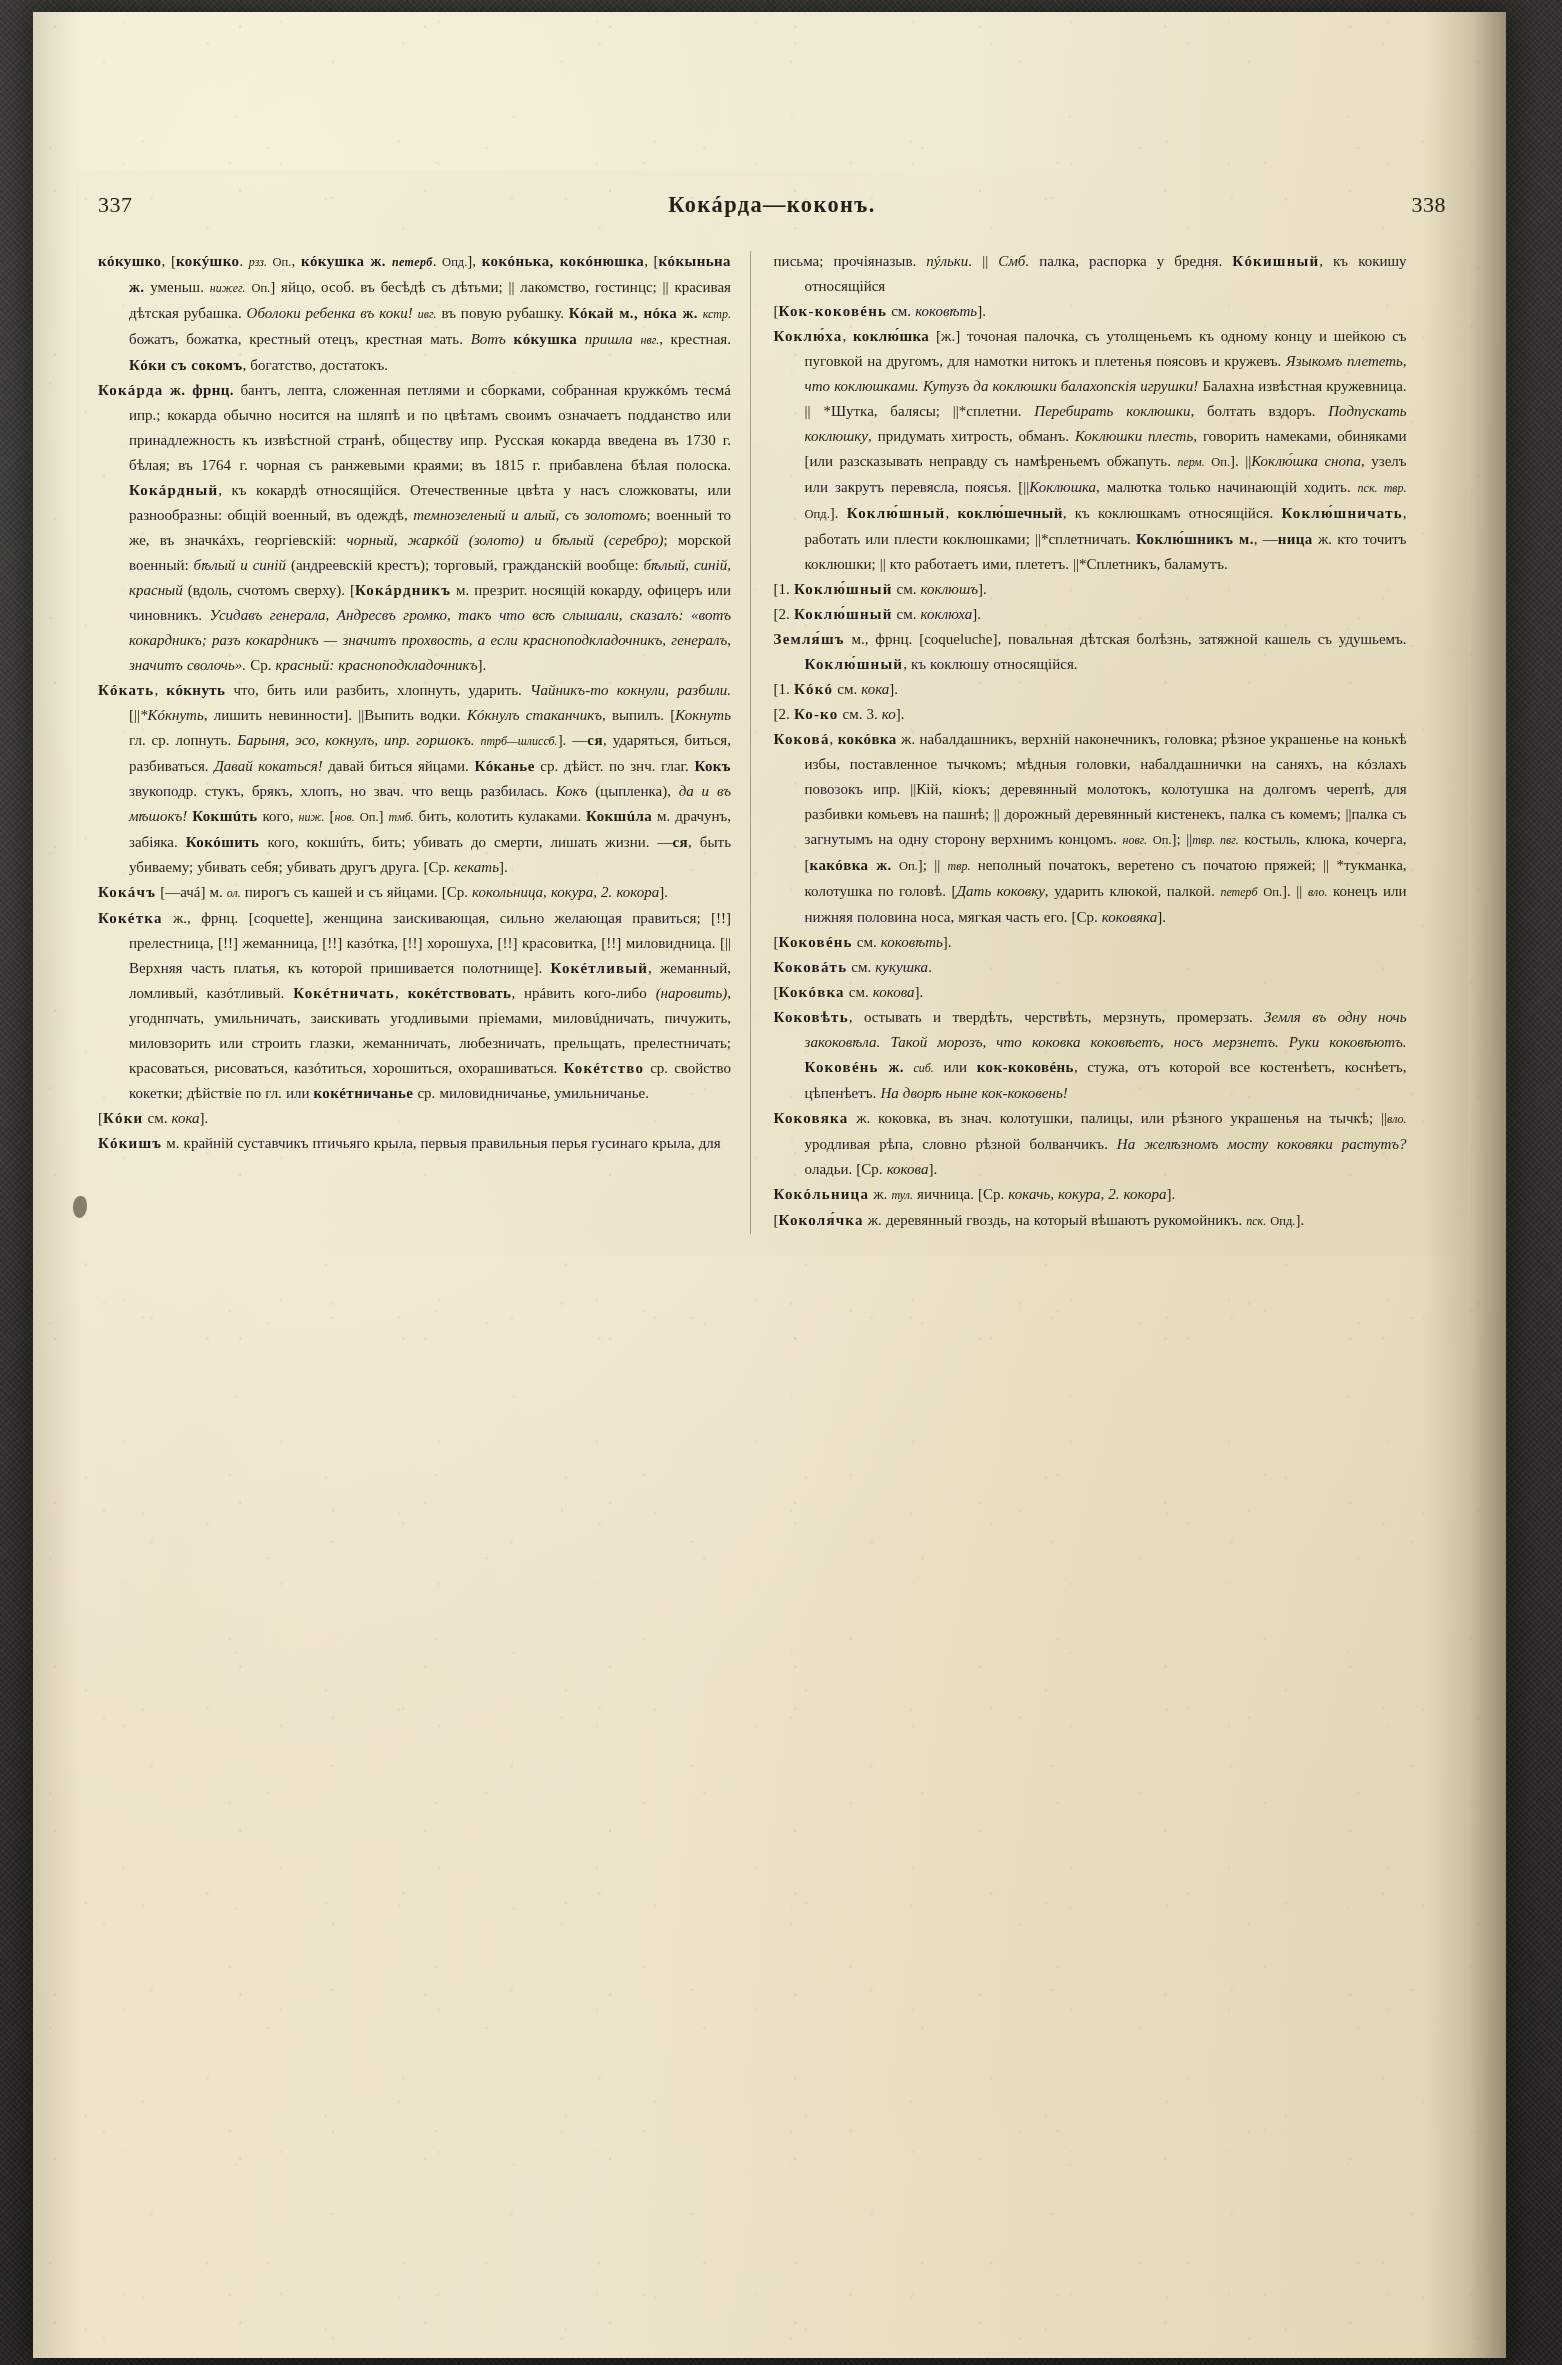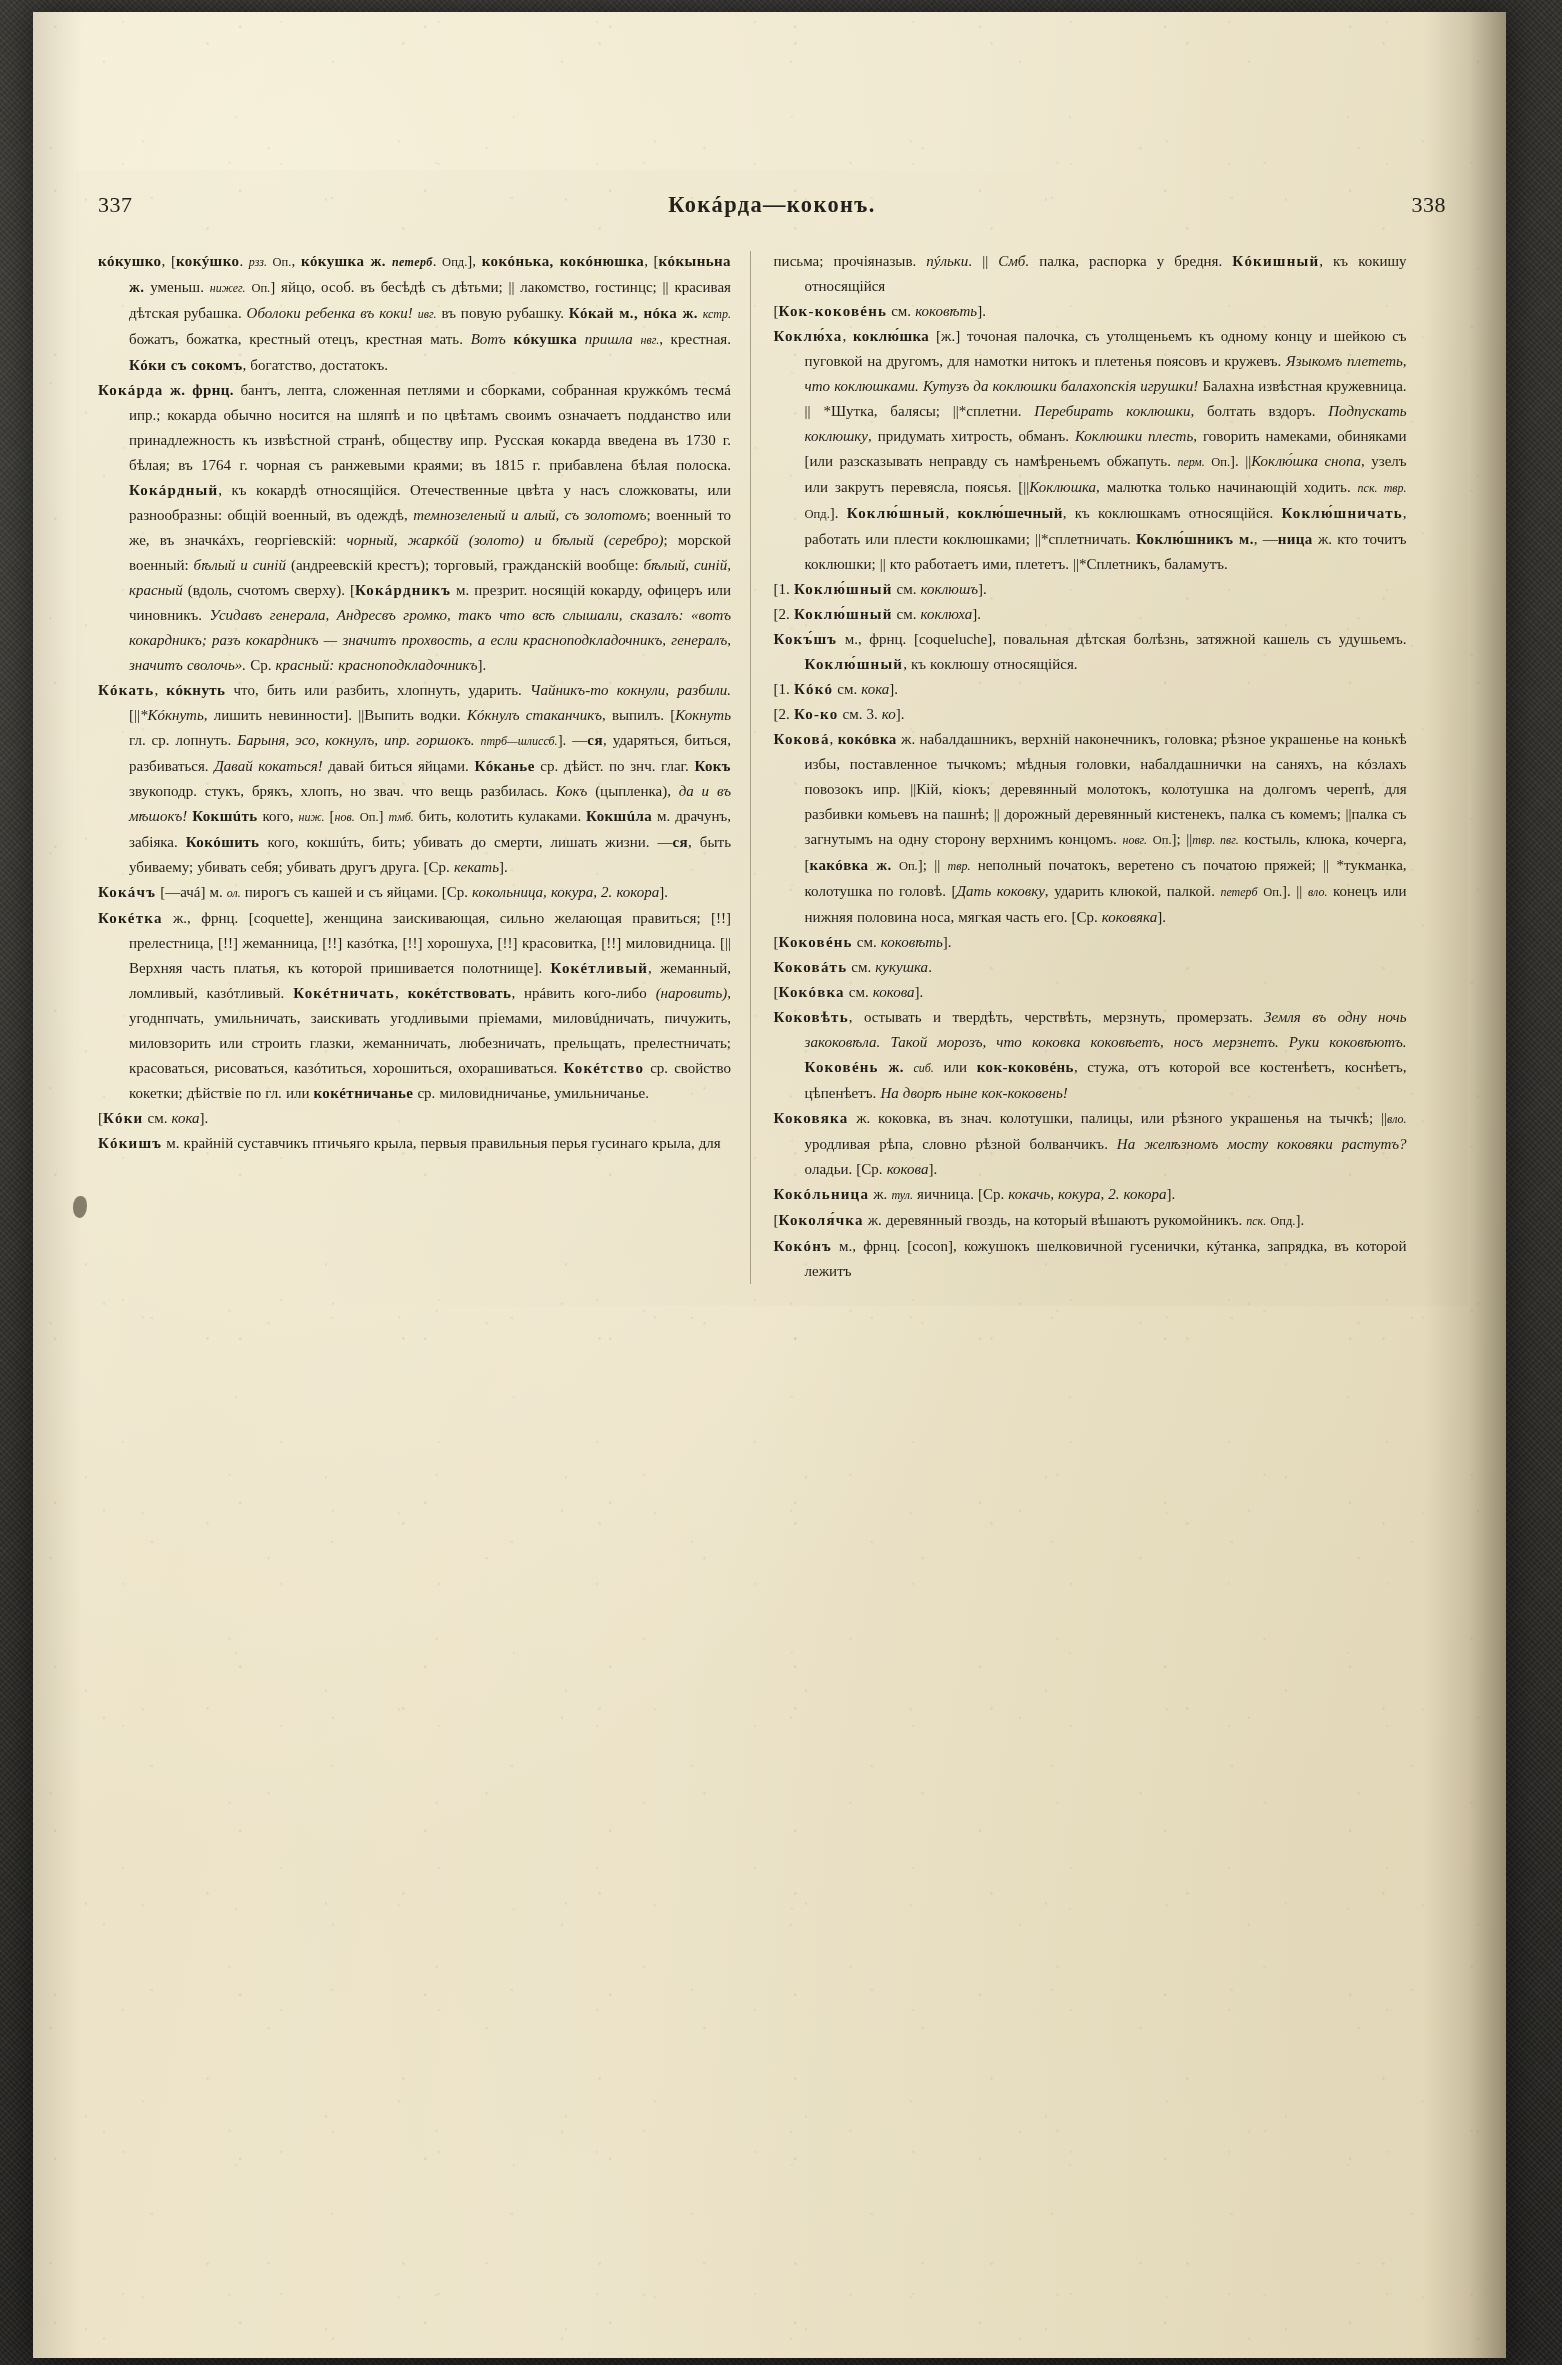--- a/index.html
+++ b/index.html
@@ -206,29 +206,28 @@
           <p class="entry">[<span class="hw-sp">Кóки</span> см. <i>кока</i>].</p>
           <p class="entry"><span class="hw-sp">Кóкишъ</span> м. крайній суставчикъ птичьяго крыла, первыя правильныя перья гусинаго крыла, для</p>
         </div>
       <div class="col-rule"></div>
       <div class="col right" id="col-right">
           <p class="entry">письма; прочіяназыв. <i>пýльки</i>. || <i>Смб.</i> палка, распорка у бредня. <span class="hw-sp">Кóкишный</span>, къ кокишу относящійся</p>
           <p class="entry">[<span class="hw-sp">Кок-коковéнь</span> см. <i>коковѣть</i>].</p>
           <p class="entry"><span class="hw-sp">Коклю́ха</span>, <b>коклю́шка</b> [ж.] точоная палочка, съ утолщеньемъ къ одному концу и шейкою съ пуговкой на другомъ, для намотки нитокъ и плетенья поясовъ и кружевъ. <i>Языкомъ плететь, что коклюшками. Кутузъ да коклюшки балахопскія игрушки!</i> Балахна извѣстная кружевница. || *Шутка, балясы; ||*сплетни. <i>Перебирать коклюшки</i>, болтать вздоръ. <i>Подпускать коклюшку</i>, придумать хитрость, обманъ. <i>Коклюшки плесть</i>, говорить намеками, обиняками [или разсказывать неправду съ намѣреньемъ обжапуть. <span class="sm">перм.</span> <span class="smr">Оп.</span>]. ||<i>Коклю́шка снопа</i>, узелъ или закрутъ перевясла, поясья. [||<i>Коклюшка</i>, малютка только начинающій ходить. <span class="sm">пск. твр.</span> <span class="smr">Опд.</span>]. <span class="hw-sp">Коклю́шный</span>, <b>коклю́шечный</b>, къ коклюшкамъ относящійся. <span class="hw-sp">Коклю́шничать</span>, работать или плести коклюшками; ||*сплетничать. <b>Коклю́шникъ м.</b>, —<b>ница</b> ж. кто точитъ коклюшки; || кто работаетъ ими, плететъ. ||*Сплетникъ, баламутъ.</p>
           <p class="entry">[1. <span class="hw-sp">Коклю́шный</span> см. <i>коклюшъ</i>].</p>
           <p class="entry">[2. <span class="hw-sp">Коклю́шный</span> см. <i>коклюха</i>].</p>
-          <p class="entry"><span class="hw-sp">Кокъ́шъ</span> м., фрнц. [coqueluche], повальная дѣтская болѣзнь, затяжной кашель съ удушьемъ. <span class="hw-sp">Коклю́шный</span>, къ коклюшу относящійся.</p>
+          <p class="entry"><span class="hw-sp">Земля́шъ</span> м., фрнц. [coqueluche], повальная дѣтская болѣзнь, затяжной кашель съ удушьемъ. <span class="hw-sp">Коклю́шный</span>, къ коклюшу относящійся.</p>
           <p class="entry">[1. <span class="hw-sp">Кóкó</span> см. <i>кока</i>].</p>
           <p class="entry">[2. <span class="hw-sp">Ко-ко</span> см. 3. <i>ко</i>].</p>
           <p class="entry"><span class="hw-sp">Коковá</span>, <b>кокóвка</b> ж. набалдашникъ, верхній наконечникъ, головка; рѣзное украшенье на конькѣ избы, поставленное тычкомъ; мѣдныя головки, набалдашнички на саняхъ, на кóзлахъ повозокъ ипр. ||Кій, кіокъ; деревянный молотокъ, колотушка на долгомъ черепѣ, для разбивки комьевъ на пашнѣ; || дорожный деревянный кистенекъ, палка съ комемъ; ||палка съ загнутымъ на одну сторону верхнимъ концомъ. <span class="sm">новг.</span> <span class="smr">Оп.</span>]; ||<span class="sm">твр. пвг.</span> костыль, клюка, кочерга, [<b>какóвка ж.</b> <span class="smr">Оп.</span>]; || <span class="sm">твр.</span> неполный початокъ, веретено съ початою пряжей; || *тукманка, колотушка по головѣ. [<i>Дать коковку</i>, ударить клюкой, палкой. <span class="sm">петерб</span> <span class="smr">Оп.</span>]. || <span class="sm">вло.</span> конецъ или нижняя половина носа, мягкая часть его. [Ср. <i>коковяка</i>].</p>
           <p class="entry">[<span class="hw-sp">Коковéнь</span> см. <i>коковѣть</i>].</p>
           <p class="entry"><span class="hw-sp">Коковáть</span> см. <i>кукушка</i>.</p>
           <p class="entry">[<span class="hw-sp">Кокóвка</span> см. <i>кокова</i>].</p>
           <p class="entry"><span class="hw-sp">Коковѣть</span>, остывать и твердѣть, черствѣть, мерзнуть, промерзать. <i>Земля въ одну ночь закоковѣла. Такой морозъ, что коковка коковѣетъ, носъ мерзнетъ. Руки коковѣютъ.</i> <span class="hw-sp">Коковéнь</span> <b>ж.</b> <span class="sm">сиб.</span> или <b>кок-коковéнь</b>, стужа, отъ которой все костенѣетъ, коснѣетъ, цѣпенѣетъ. <i>На дворѣ ныне кок-коковень!</i></p>
           <p class="entry"><span class="hw-sp">Коковяка</span> ж. коковка, въ знач. колотушки, палицы, или рѣзного украшенья на тычкѣ; ||<span class="sm">вло.</span> уродливая рѣпа, словно рѣзной болванчикъ. <i>На желѣзномъ мосту коковяки растутъ?</i> оладьи. [Ср. <i>кокова</i>].</p>
           <p class="entry"><span class="hw-sp">Кокóльница</span> ж. <span class="sm">тул.</span> яичница. [Ср. <i>кокачь, кокура, 2. кокора</i>].</p>
           <p class="entry">[<span class="hw-sp">Коколя́чка</span> ж. деревянный гвоздь, на который вѣшаютъ рукомойникъ. <span class="sm">пск.</span> <span class="smr">Опд.</span>].</p>
-          <p class="entry"><span class="hw-sp">Кокóнъ</span> м., фрнц. [cocon], кожушокъ шелковичной гусенички, кýтанка, запрядка, въ которой лежитъ</p>
         </div>
     </div>
   </div>
 </div>
 
 
 </body></html>

